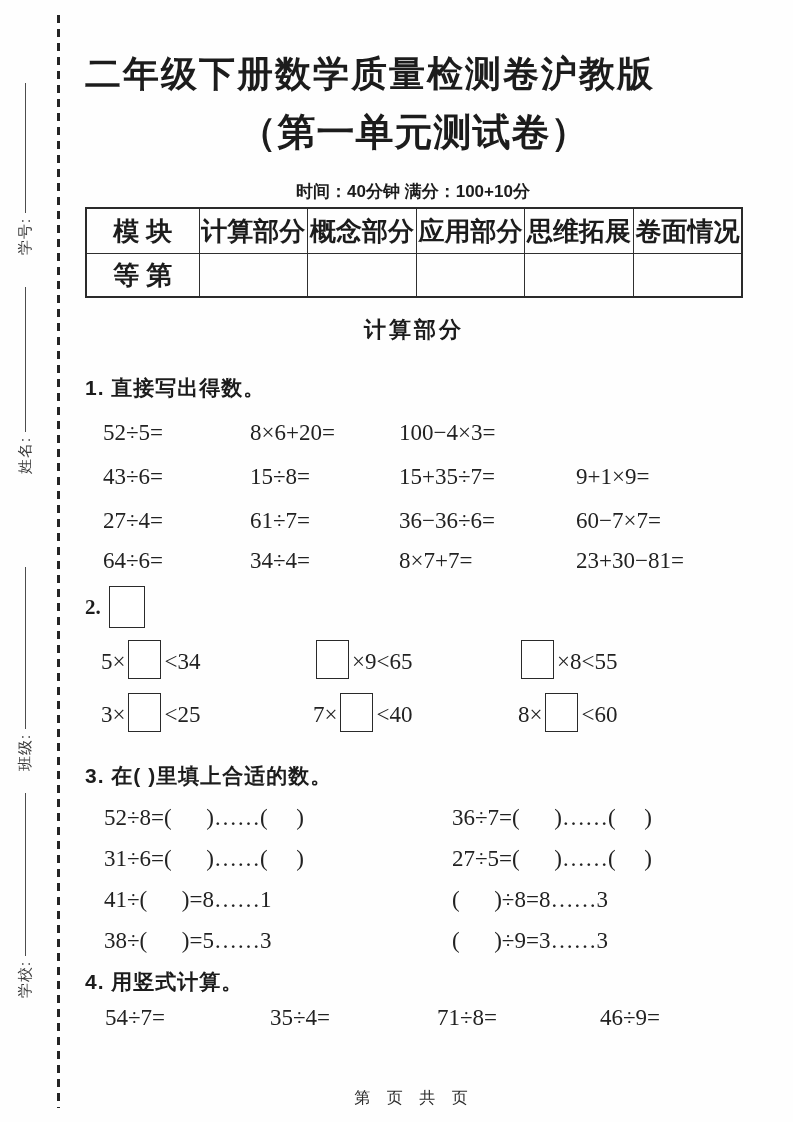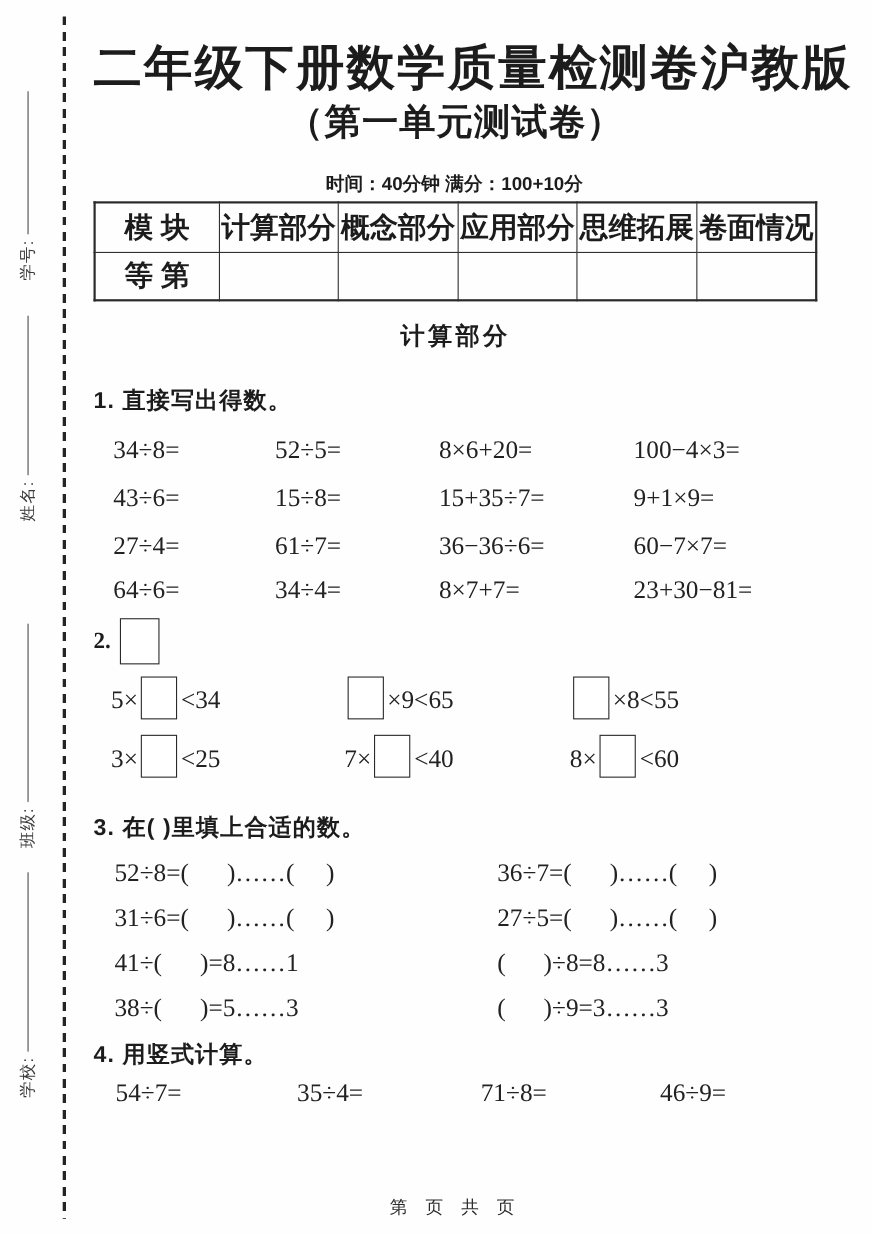--- a/index.html
+++ b/index.html
@@ -21,26 +21,26 @@
   }
   .side-field .lbl{font-size:15px; color:#3a3a3a; letter-spacing:1px;}
   .side-field .blank{flex:1; height:0; border-bottom:1.6px solid #4d4d4d;}
   #sf1{top:255px; width:172px;}
   #sf2{top:474px; width:187px;}
   #sf3{top:771px; width:204px;}
   #sf4{top:998px; width:205px;}
   
   .content{position:absolute; left:85px; top:0; width:658px;}
   .paper-title{
-    margin-top:36px; text-align:center; font-weight:bold;
-    font-size:44px; letter-spacing:2px; line-height:1.2; white-space:nowrap;
+    margin-top:52px; font-weight:bold;
+    font-size:36px; letter-spacing:2px; line-height:1.2; white-space:nowrap;
   }
   .paper-subtitle{
-    text-align:center; font-weight:bold;
-    font-size:33px; letter-spacing:1px;
+    margin-top:12px; text-align:center; font-weight:bold;
+    font-size:38px; letter-spacing:1px;
   }
   .time-line{
     margin-top:22px; text-align:center; font-weight:bold; font-size:17px; padding-right:2px;
   }
   table.score{
     margin-top:4px; width:658px; border-collapse:collapse;
     border:2px solid #2a2a2a; table-layout:fixed;
   }
   table.score td{
     border:1.5px solid #2f2f2f; text-align:center; font-weight:bold; font-size:26px;
@@ -122,21 +122,20 @@
         <td></td>
         <td></td>
       </tr>
     </tbody>
       </table>
 
     <div class="section-title">计算部分</div>
 
     <div class="q-title">1. 直接写出得数。</div>
     <div class="grid g-q1">
-      <span class="math">34÷8=</span>
       <span class="math">52÷5=</span>
       <span class="math">8×6+20=</span>
       <span class="math">100−4×3=</span>
     </div>
     <div class="grid g-q1">
       <span class="math">43÷6=</span>
       <span class="math">15÷8=</span>
       <span class="math">15+35÷7=</span>
       <span class="math">9+1×9=</span>
     </div>

